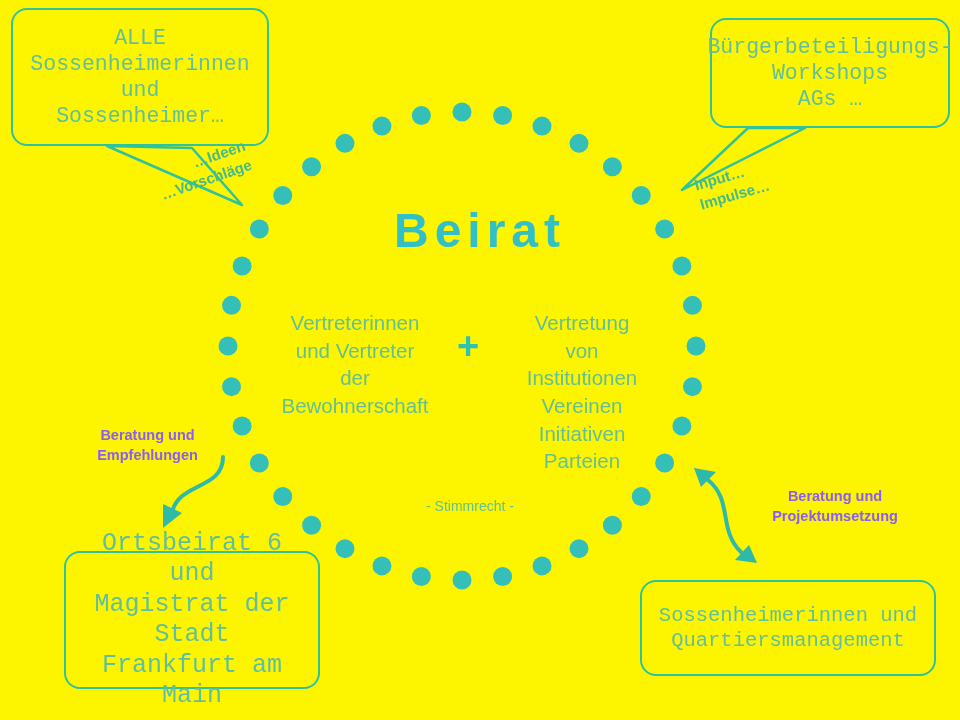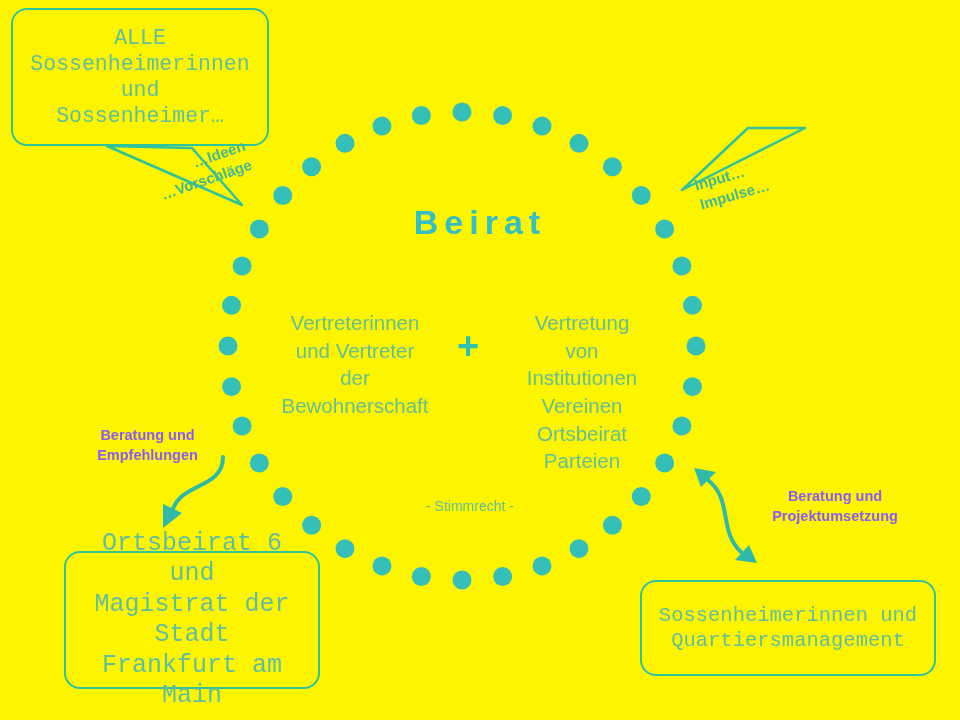--- a/index.html
+++ b/index.html
@@ -79,21 +79,21 @@
     font-size: 20.5px;
   }
 
   
   #title-beirat {
     position: absolute;
     left: 0;
     top: 203px;
     width: 960px;
     text-align: center;
-    font-size: 34px;
+    font-size: 48px;
     font-weight: bold;
     letter-spacing: 6px;
     color: #32bfc7;
   }
   #plus-sign {
     position: absolute;
     left: 448px;
     top: 327px;
     width: 40px;
     text-align: center;
@@ -234,20 +234,25 @@
     <path d="M 757,563 L 735,560 L 749,545 Z" fill="#2fb9a8"></path>
   </svg>
 
   <div class="bubble" id="bubble-citizens">
     <span class="btext">ALLE
 Sossenheimerinnen
 und
 Sossenheimer…</span>
   </div>
 
+  <div class="bubble" id="bubble-workshops">
+    <span class="btext">Bürgerbeteiligungs-
+Workshops
+AGs …</span>
+  </div>
 
   <div class="bubble" id="box-ortsbeirat">
     <span class="btext">Ortsbeirat 6
 und
 Magistrat der Stadt
 Frankfurt am Main</span>
   </div>
 
   <div class="bubble" id="box-stadtplanung">
     <span class="btext">Sossenheimerinnen und
@@ -260,21 +265,21 @@
 und Vertreter
 der
 Bewohnerschaft</div>
 
   <div id="plus-sign">+</div>
 
   <div class="col" id="col-right">Vertretung
 von
 Institutionen
 Vereinen
-Ortsbeirat
+Initiativen
 Parteien</div>
 
   <div id="stimmrecht">- Stimmrecht -</div>
 
   <div class="rot-label" id="label-ideen">…Ideen
 …Vorschläge</div>
 
   <div class="rot-label" id="label-input">Input…
 Impulse…</div>
 

